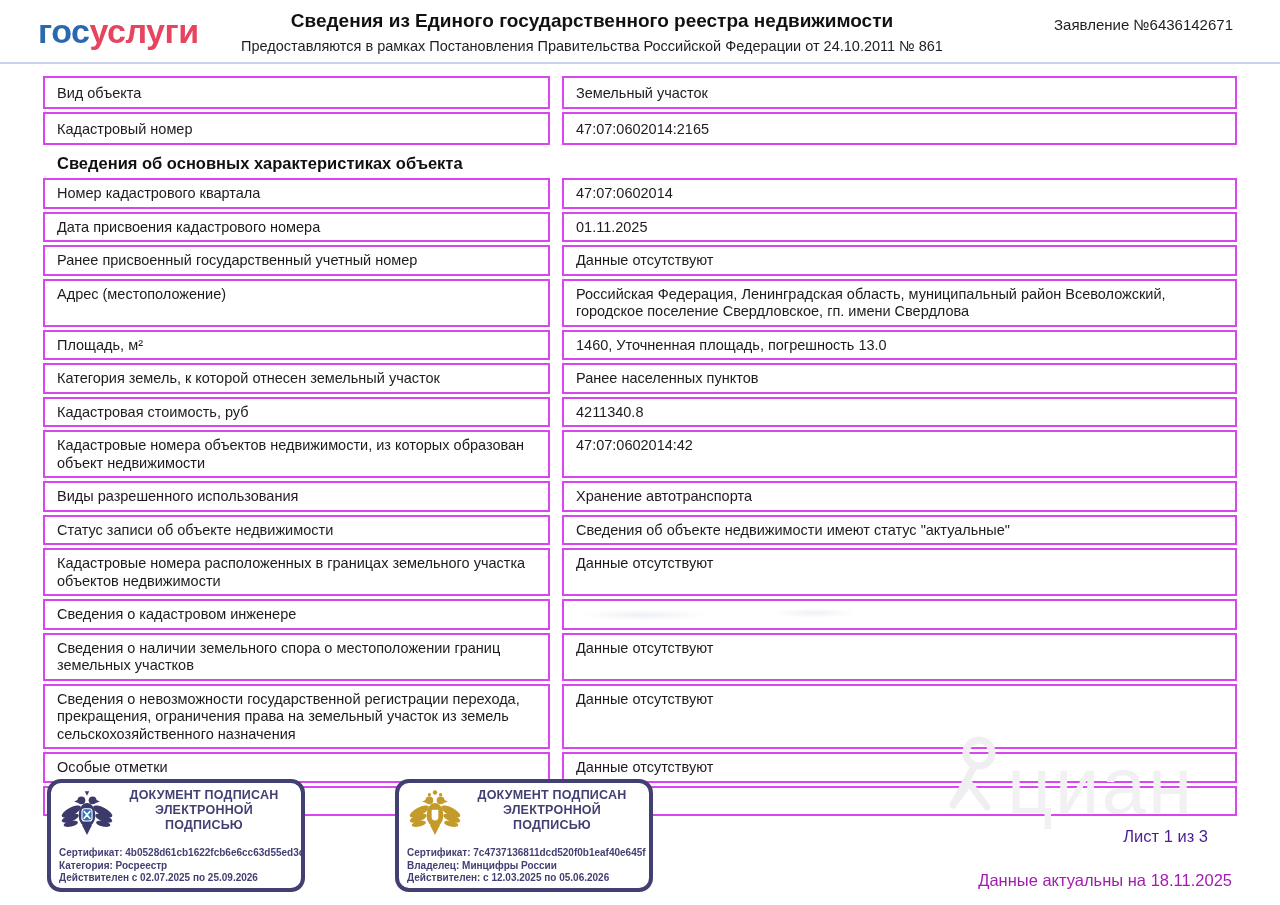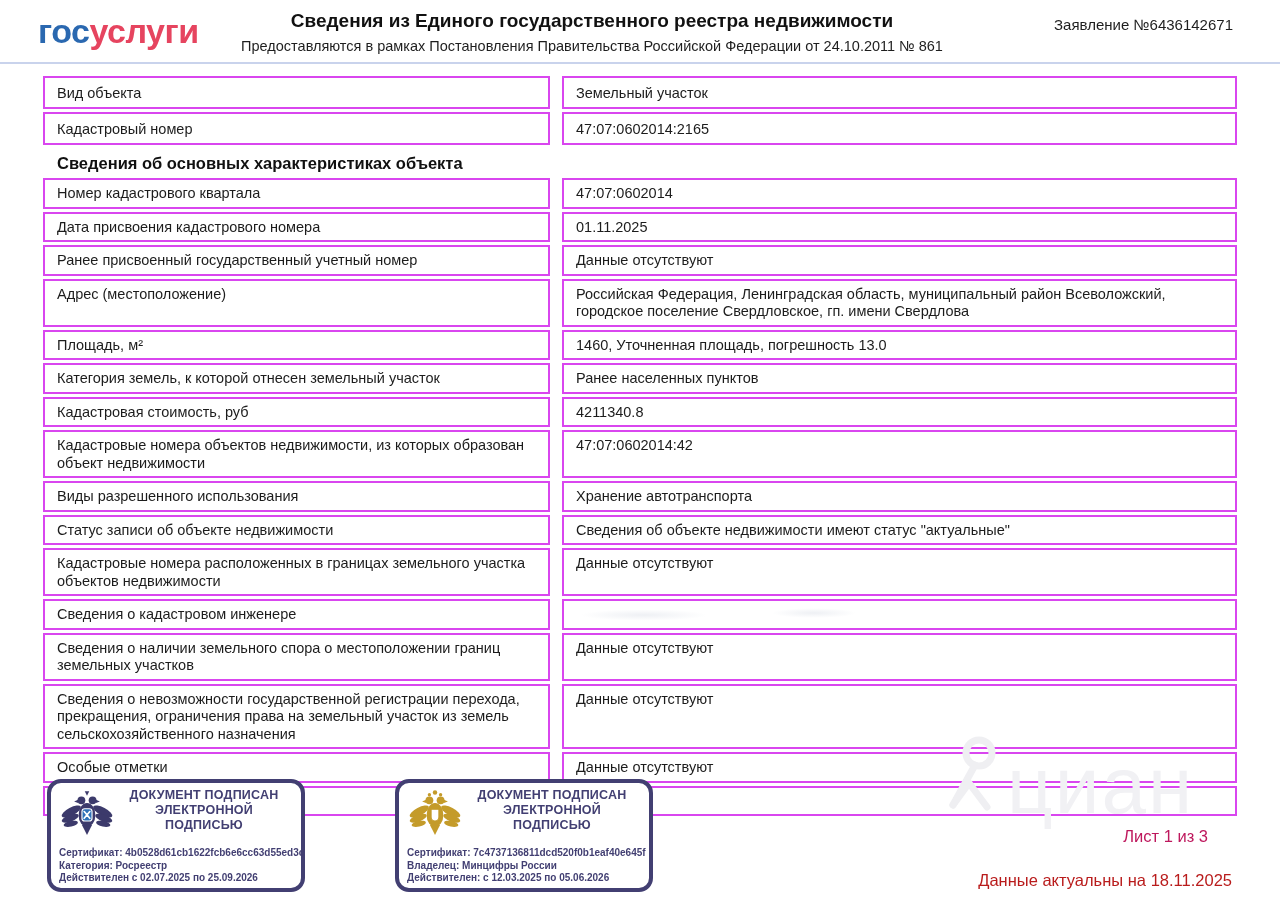--- a/index.html
+++ b/index.html
@@ -117,26 +117,26 @@
     line-height: 70px;
     color: #f1f1f4;
     font-weight: 500;
     letter-spacing: 2px;
   }
 
   
   .sheet-counter {
     position: absolute;
     top: 827px; right: 72px;
-    font-size: 16.5px; color: #be185d;
+    font-size: 16.5px; color: #4c1d95;
   }
   .actuality-note {
     position: absolute;
     top: 871px; right: 48px;
-    font-size: 16.5px; color: #b91c1c;
+    font-size: 16.5px; color: #a21caf;
   }
 </style>
 </head>
 <body>
 
 <div class="page">
 
   <div class="logo">
     <span class="gos">гос</span><span class="uslugi">услуги</span>
   </div>

